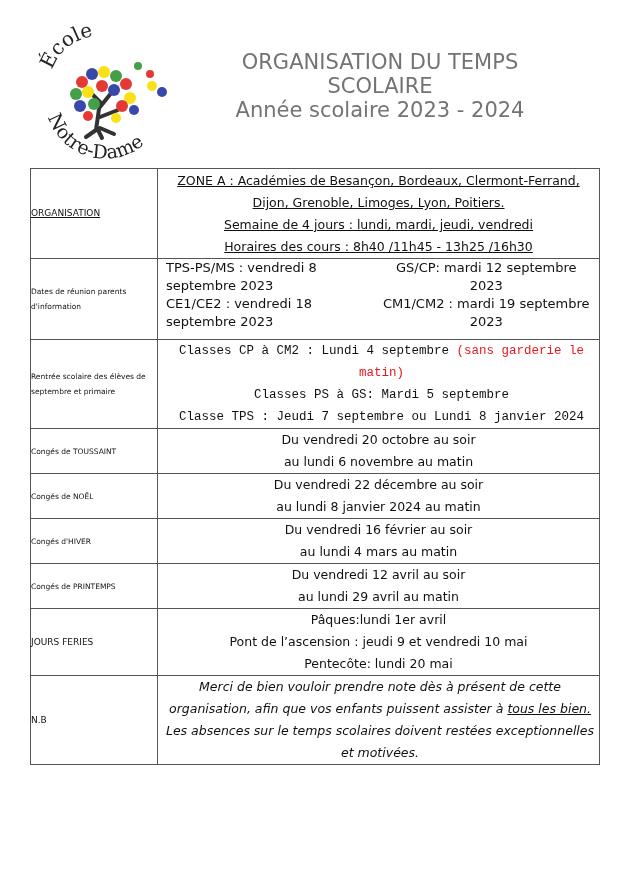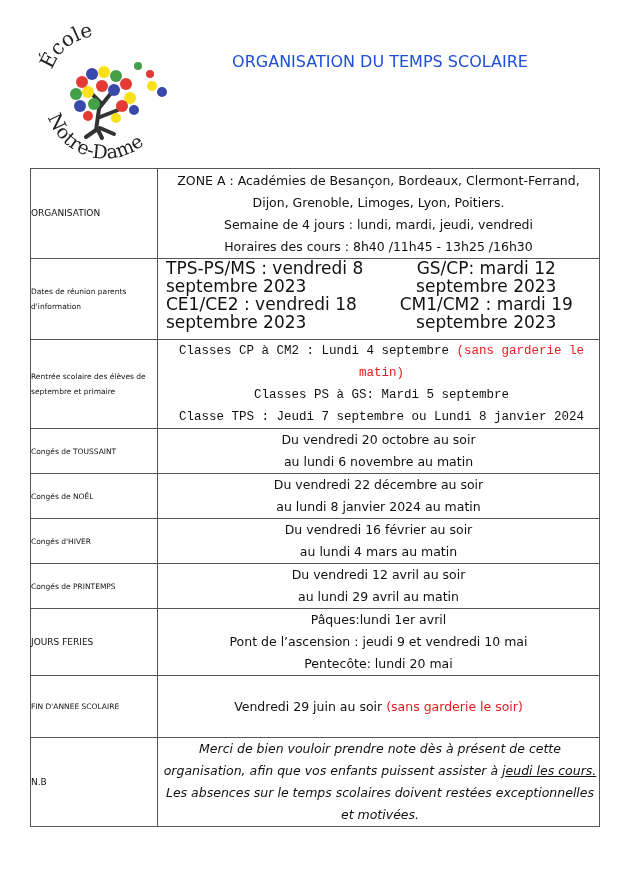--- a/index.html
+++ b/index.html
@@ -1,35 +1,35 @@
 <!DOCTYPE html>
 <html><head>
 <meta charset="utf-8">
 <style>
   html, body { margin: 0; padding: 0; background: #ffffff; }
   body { width: 631px; height: 893px; position: relative; overflow: hidden;
          font-family: "DejaVu Sans", sans-serif; color: #111; }
   .logo { position: absolute; left: 30px; top: 22px; width: 140px; height: 140px; }
   .header { position: absolute; left: 200px; top: 50px; width: 360px; text-align: center;
-            font-size: 16px; line-height: 24px; color: #1d4ed8; }
+            font-size: 21px; line-height: 24px; color: #737373; }
   table { position: absolute; left: 30px; top: 168px; width: 570px; border-collapse: collapse; }
   td { border: 1px solid #555; padding: 0; vertical-align: middle; }
   td.lbl { width: 126px; text-align: left; font-size: 7.5px; line-height: 15px; }
   td.lbl.big { font-size: 9px; }
   td.val { text-align: center; font-size: 12.5px; line-height: 22px; }
-  .r1 td { height: 44px; }
+  .r1 td { height: 44px; text-decoration: underline; }
   .r2 td { height: 46px; }
   .r3 td { height: 66px; }
   .r4 td, .r5 td, .r6 td, .r7 td { height: 44px; }
   .r8 td { height: 62px; margin-top: 28px; }
   .r9 td { height: 61px; }
   .r10 td { height: 60px; }
   .org-val { font-size: 7.5px; line-height: 13px; padding-top: 1px; }
   .reunion { display: grid; grid-template-columns: auto auto; justify-content: space-between;
-             font-size: 17px; line-height: 18px; padding: 0 6px 8px 8px; text-align: left; }
+             font-size: 13px; line-height: 18px; padding: 0 6px 8px 8px; text-align: left; }
   .reunion .r { text-align: center; }
   .rentree { text-align: left; padding-left: 6px; font-size: 13px; line-height: 22px; font-family: Liberation Mono, monospace; }
   .red { color: #e8191e; }
   .nb { text-align: left; font-style: italic; font-size: 10.5px; line-height: 19px; padding-left: 3px; }
   .nb u { text-decoration: underline; }
 </style>
 </head>
 <body>
 
 <div class="logo">
@@ -61,20 +61,21 @@
       <circle cx="108" cy="44" r="4" fill="#43a047"></circle>
         <circle cx="120" cy="52" r="4" fill="#e53935"></circle>
       <circle cx="122" cy="64" r="5" fill="#f9e017"></circle>
         <circle cx="132" cy="70" r="5" fill="#3949ab"></circle>
     </g>
   </svg>
 </div>
 
 <div class="header">
   <div>ORGANISATION DU TEMPS SCOLAIRE</div>
+  <div>Année scolaire 2023 - 2024</div>
 </div>
 
 <table>
   <tbody>
       <tr class="r1">
     <td class="lbl big">ORGANISATION</td>
     <td class="val org-val">
       <div>ZONE A : Académies de Besançon, Bordeaux, Clermont-Ferrand, Dijon, Grenoble, Limoges, Lyon, Poitiers.</div>
       <div>Semaine de 4 jours : lundi, mardi, jeudi, vendredi</div>
       <div>Horaires des cours : 8h40 /11h45 - 13h25 /16h30</div>
@@ -128,24 +129,18 @@
     </td>
   </tr>
   <tr class="r8">
     <td class="lbl big">JOURS FERIES</td>
     <td class="val">
       <div>Pâques:lundi 1er avril</div>
       <div>Pont de l’ascension : jeudi 9 et vendredi 10 mai</div>
       <div>Pentecôte: lundi 20 mai</div>
     </td>
   </tr>
-  <tr class="r9">
-    <td class="lbl">FIN D'ANNEE SCOLAIRE</td>
-    <td class="val">
-      <span>Vendredi 29 juin au soir </span><span class="red">(sans garderie le soir)</span>
-    </td>
-  </tr>
   <tr class="r10">
     <td class="lbl big">N.B</td>
-    <td class="val nb"><span>Merci de bien vouloir prendre note dès à présent de cette organisation, afin que vos enfants puissent assister à </span><u> jeudi les cours.</u><span>  Les absences sur le temps scolaires doivent restées exceptionnelles et motivées.</span></td>
+    <td class="val nb"><span>Merci de bien vouloir prendre note dès à présent de cette organisation, afin que vos enfants puissent assister à </span><u> tous les bien.</u><span>  Les absences sur le temps scolaires doivent restées exceptionnelles et motivées.</span></td>
   </tr>
 </tbody>
   </table>
 
 </body></html>

